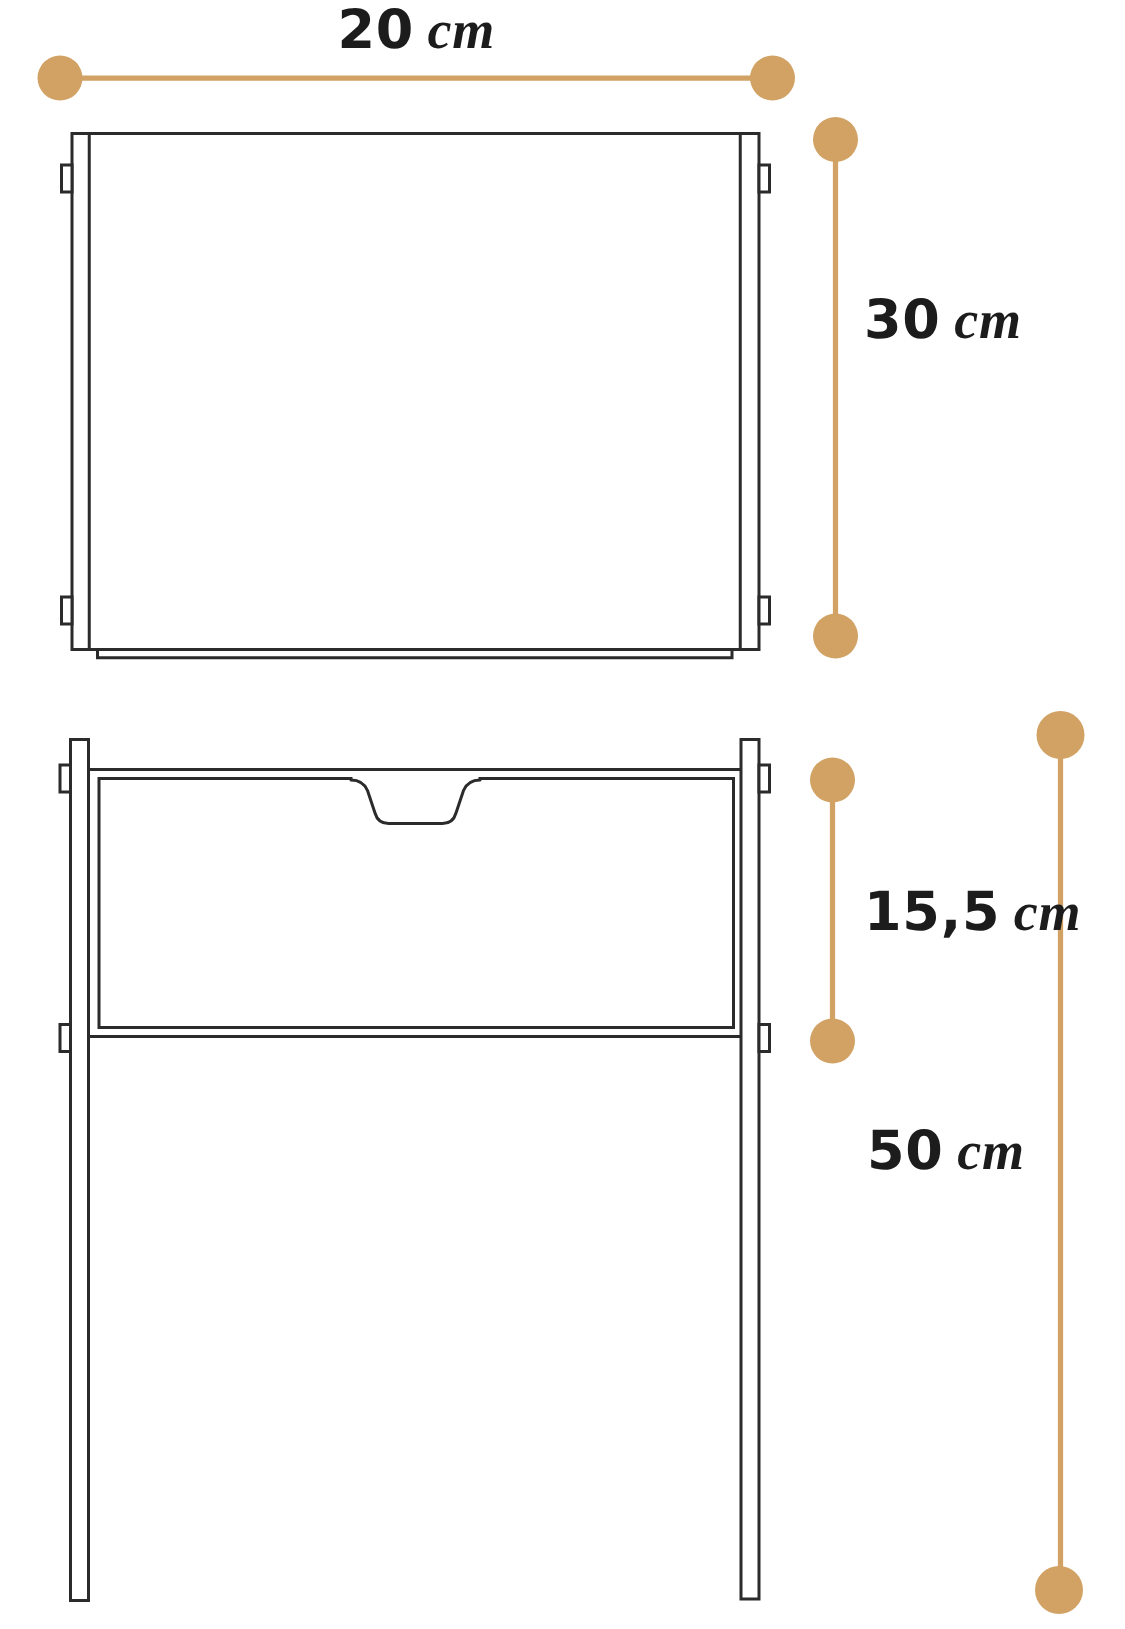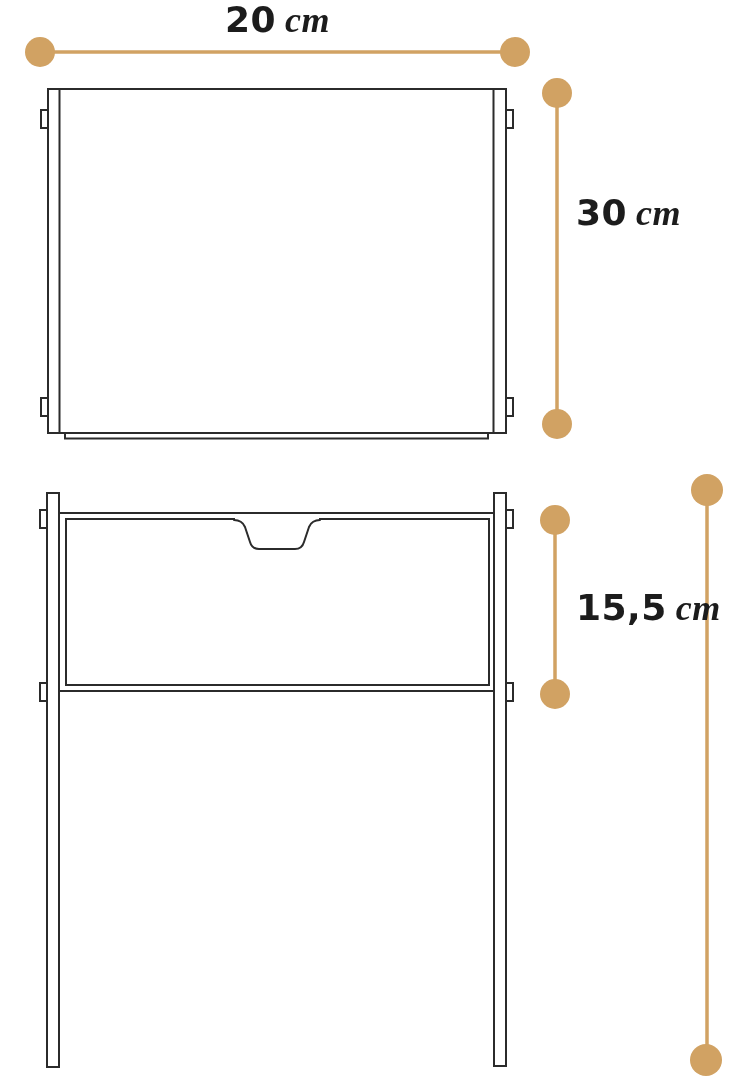--- a/index.html
+++ b/index.html
@@ -84,14 +84,17 @@
   </div>
 
   <div class="dim-label" style="left:576px; top:192px;">
     <span>30</span><span class="unit">cm</span>
   </div>
 
   <div class="dim-label" style="left:532px; top:587px;margin-left:44px;">
     <span>15,5</span><span class="unit">cm</span>
   </div>
 
+  <div class="dim-label" style="left:578px; top:746px;">
+    <span>50</span><span class="unit">cm</span>
+  </div>
 
 </div>
 
 </body></html>

